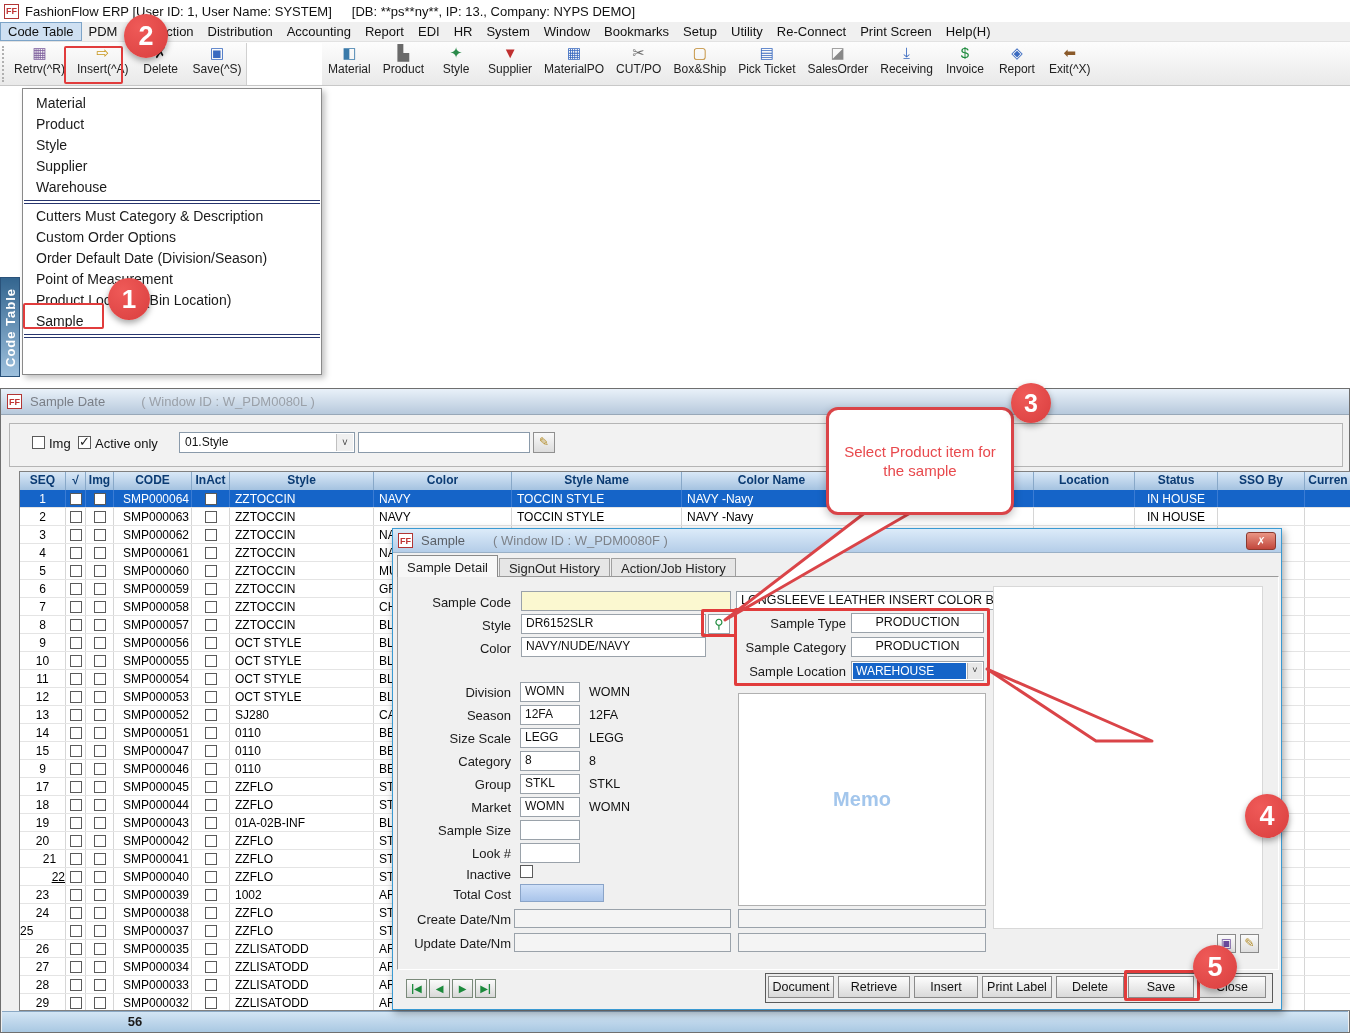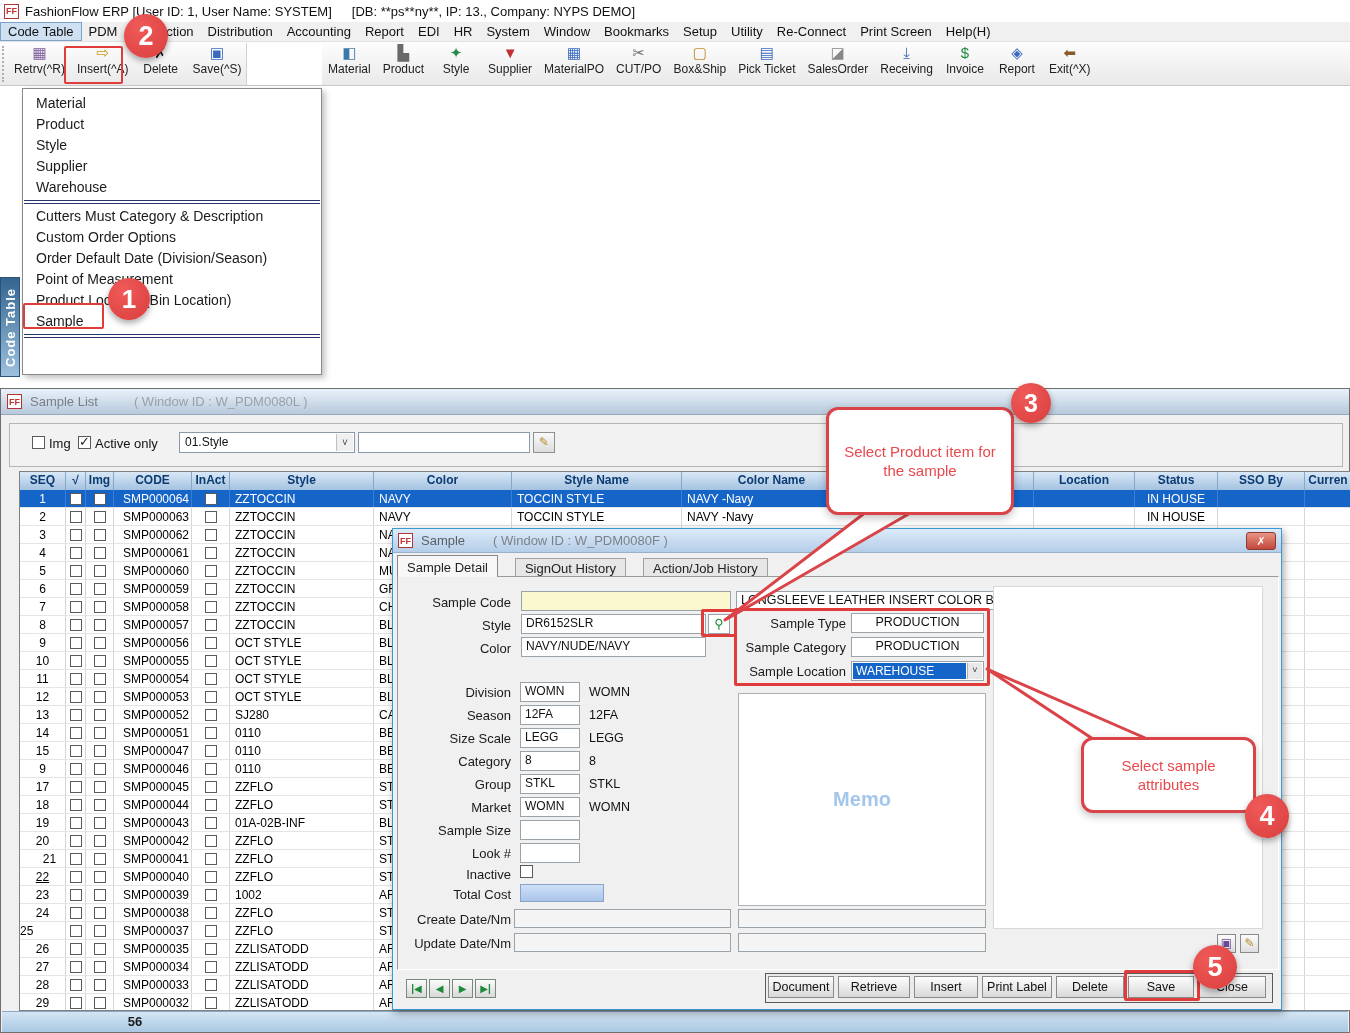--- a/index.html
+++ b/index.html
@@ -50,21 +50,21 @@
   .gcell { position:absolute; top:0; height:17px; font-size:12px; line-height:16px; border-right:1px solid #d6d6d6; overflow:hidden; white-space:nowrap; color:inherit; display:flex; align-items:center; }
   .grow.sel .gcell { border-right:1px solid #3b7cd4; }
   .gcell .cbx { margin:0 auto; width:12px; height:12px; }
   .sl-bottom { position:absolute; left:1px; top:622px; width:1346px; height:21px; background:linear-gradient(180deg,#d3e5f4,#a9c8e2); border-top:1px solid #8aa8c4; }
   .sl-total { position:absolute; left:94px; top:2px; width:78px; text-align:center; font-size:13px; font-weight:bold; color:#1a1a1a; }
 
   
   .dlg { left:392px; top:528px; width:890px; height:482px; background:#f0f0f0; border:1px solid #3a9ad2; box-shadow:2px 3px 8px rgba(0,0,0,.35); z-index:20; }
   .dlg-title { position:absolute; left:0; top:0; width:100%; height:24px; background:linear-gradient(180deg,#dcebf9,#b4cde8); border-bottom:1px solid #9ab0c6; display:flex; align-items:center; gap:8px; padding-left:5px; font-size:13px; color:#5a5f66; }
   .dlg-close { position:absolute; right:5px; top:3px; width:30px; height:18px; background:linear-gradient(180deg,#e99584,#c2473c); border:1px solid #8a3a30; border-radius:3px; color:#fff; font-weight:bold; font-size:11px; text-align:center; line-height:16px; }
-  .tabs { position:absolute; left:4px; top:26px; height:22px; display:flex; align-items:flex-end;gap:16px; }
+  .tabs { position:absolute; left:4px; top:26px; height:22px; display:flex; align-items:flex-end; }
   .tab { font-size:13px; color:#222; background:#e6e6e6; border:1px solid #a0a0a0; border-bottom:none; height:19px; padding:2px 9px 0 9px; margin-right:1px; white-space:nowrap; }
   .tab.active { background:#f7f7f7; height:22px; padding-top:4px; border-color:#8a8a8a; position:relative; z-index:2; }
   .dlg-body { position:absolute; left:4px; top:47px; width:882px; height:394px; border:1px solid #9a9a9a; border-right-color:#fff; border-bottom-color:#fff; background:#f0f0f0; }
   .dl { position:absolute; font-size:13px; color:#1a1a1a; text-align:right; white-space:nowrap; }
   .din { position:absolute; background:#fff; border:1px solid #9aa2aa; font-size:12px; color:#111; padding:1px 0 0 4px; white-space:nowrap; overflow:hidden; }
   .decho { position:absolute; font-size:12.5px; color:#111; white-space:nowrap; }
   .memo { position:absolute; left:345px; top:164px; width:248px; height:213px; background:#fff; border:1px solid #b0b0b0; display:flex; align-items:center; justify-content:center; font-size:20px; font-weight:bold; color:#a3c6ec; }
   .imgpanel { position:absolute; left:600px; top:57px; width:270px; height:343px; background:#fff; border:1px solid #d8d8d8; }
   .miniicon { position:absolute; width:19px; height:19px; background:linear-gradient(180deg,#fbfbfb,#dedede); border:1px solid #8a8a8a; text-align:center; font-size:12px; line-height:17px; }
   .navbtn { position:absolute; top:450px; width:21px; height:19px; background:linear-gradient(180deg,#fbfbfb,#d8d8d8); border:1px solid #7a8a7a; color:#1c8a3c; text-align:center; font-size:10px; font-weight:bold; line-height:17px; }
@@ -200,21 +200,21 @@
       <div class="ditem">Point of Measurement</div>
       <div class="ditem">Product Location (Bin Location)</div>
       <div class="ditem">Sample</div>
       <div class="dsep"></div>
     </div>
   <div class="abs codetab">Code Table</div>
 
   <div class="abs slwin">
     <div class="sl-title">
       <span class="ff-icon">FF</span>
-      <span>Sample List</span>
+      <span>Sample Date</span>
       <span class="wid" style="margin-left:28px;">( Window ID : W_PDM0080L )</span>
     </div>
     <div class="filtergroup">
       <span class="cbx" style="position:absolute;left:22px;top:12px;"></span>
       <span class="flabel" style="position:absolute;left:39px;top:12px;">Img</span>
       <span class="cbx checked" style="position:absolute;left:68px;top:12px;"></span>
       <span class="flabel" style="position:absolute;left:85px;top:12px;">Active only</span>
       <div class="combo">
         <span>01.Style</span>
         <span class="arr">˅</span>
@@ -1159,21 +1159,21 @@
             </div>
             <div class="gcell" style="left: 1198px; width: 87px;">
               <span style="width: 100%; text-align: left; padding-left: 5px;"></span>
             </div>
             <div class="gcell" style="left: 1285px; width: 47px;">
               <span style="width: 100%; text-align: left; padding-left: 5px;"></span>
             </div>
           </div>
           <div class="grow" style="top: 378px;">
             <div class="gcell" style="left: 0px; width: 46px;">
-              <span style="width: 100%; text-align: center; text-decoration: underline;">22</span>
+              <span style="width: 100%; text-align: right; text-decoration: underline;">22</span>
             </div>
             <div class="gcell" style="left: 46px; width: 20px;">
               <span class="cbx"></span>
             </div>
             <div class="gcell" style="left: 66px; width: 28px;">
               <span class="cbx"></span>
             </div>
             <div class="gcell" style="left: 94px; width: 78px;">
               <span style="width: 100%; text-align: left; padding-left: 9px;">SMP000040</span>
             </div>
@@ -1621,21 +1621,20 @@
   <div class="redbox" style="left:701px;top:609px;width:36px;height:28px;z-index:31;"></div>
   <div class="redbox" style="left:734px;top:608px;width:256px;height:78px;z-index:31;"></div>
   <div class="redbox" style="left:1124px;top:970px;width:76px;height:31px;z-index:31;"></div>
 
   <svg id="tails" width="1350" height="1033">
     <polygon points="866,512 912,512 725,620" fill="#ffffff" stroke="#da4448" stroke-width="3" stroke-linejoin="round"></polygon>
     <polygon points="1096,741 1152,741 987,669" fill="#ffffff" stroke="#da4448" stroke-width="3" stroke-linejoin="round"></polygon>
   </svg>
 
   <div class="callout" style="left:826px;top:407px;width:188px;height:108px;">Select Product item for the sample</div>
-  <div class="callout" style="left:1081px;top:737px;width:175px;height:76px;">Select sample attributes</div>
 
   <div class="badge" style="left:108px;top:278px;width:42px;height:42px;font-size:26px;">1</div>
   <div class="badge" style="left:124px;top:14px;width:44px;height:44px;font-size:27px;">2</div>
   <div class="badge" style="left:1011px;top:383px;width:40px;height:40px;font-size:25px;">3</div>
   <div class="badge" style="left:1245px;top:794px;width:44px;height:44px;font-size:27px;">4</div>
   <div class="badge" style="left:1193px;top:945px;width:44px;height:44px;font-size:27px;">5</div>
 
 </div>
 
 </body></html>

